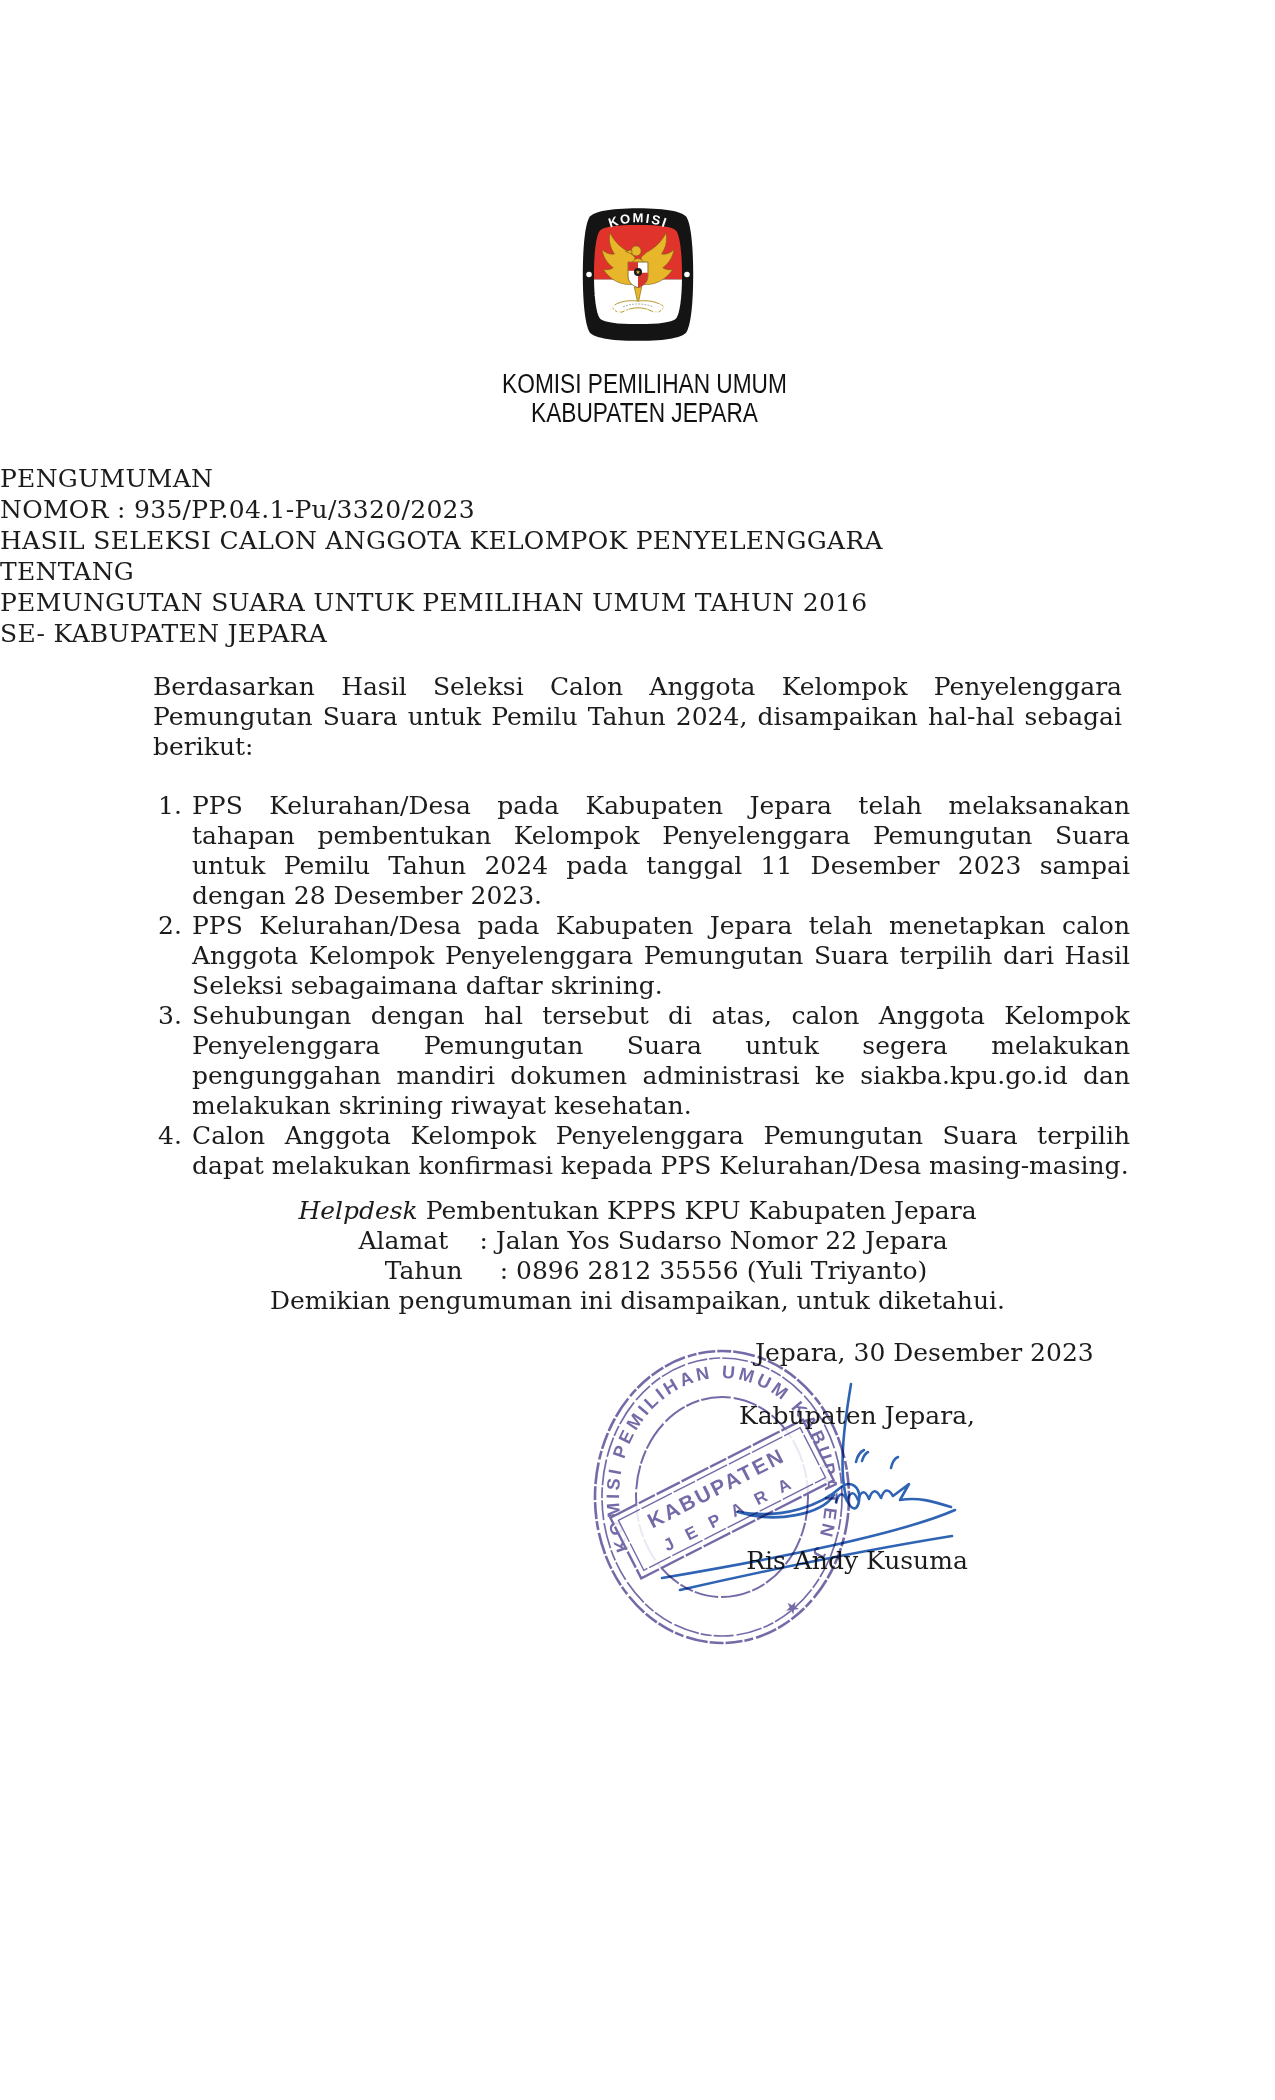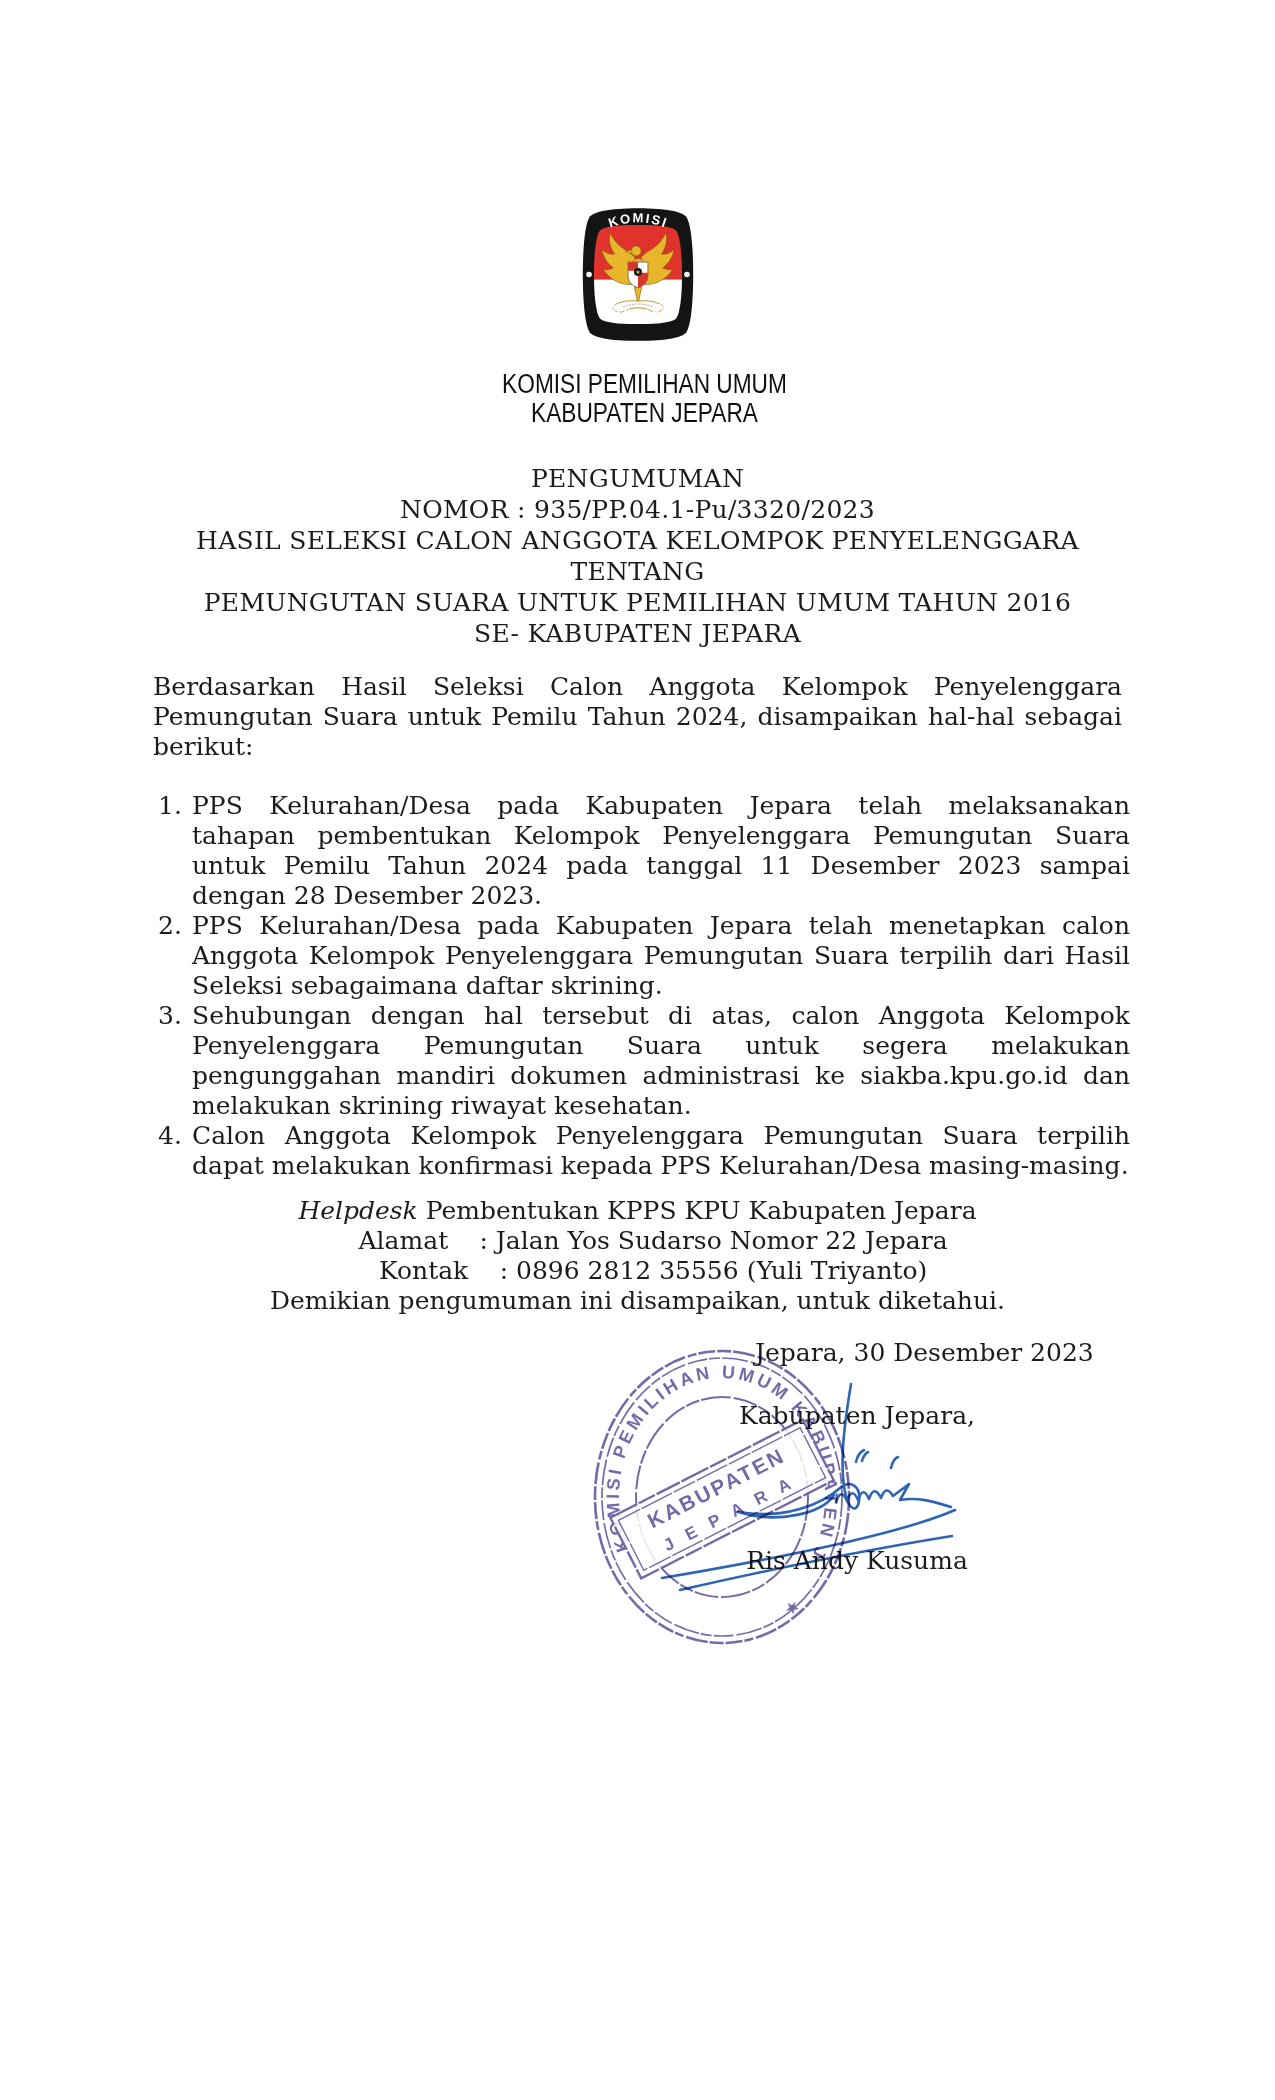--- a/index.html
+++ b/index.html
@@ -11,21 +11,21 @@
     color:#1c1c1c;
     overflow:hidden;
     margin:0 auto;
   }
   
   .logo{position:absolute;left:576px;top:206px;width:124px;height:137px;}
   .letterhead{position:absolute;top:370px;left:0;right:0;text-align:center;
     font-family:"Liberation Sans",sans-serif;font-size:27px;line-height:29px;color:#111;margin-left:14px;}
   .letterhead .ln{display:block;transform:scaleX(0.84);transform-origin:50% 50%;white-space:nowrap;}
   
-  .title-block{position:absolute;top:463px;left:0;right:0;text-align:center;
+  .title-block{position:absolute;top:463px;left:0;right:0;
     font-size:25px;line-height:31px;letter-spacing:0.3px;}
   .title-block div{white-space:nowrap;}
   
   .content{position:absolute;left:145px;top:664px;width:985px;
     font-size:25px;line-height:30px;text-align:justify;}
   .content p{margin:8px;}
   ol.items{margin:29px 0 0 0;padding:0;list-style:none;}
   ol.items li{position:relative;padding-left:47px;margin:0;}
   ol.items .num{position:absolute;left:13px;top:0;}
   .helpdesk{margin-top:15px;text-align:center;}
@@ -129,21 +129,21 @@
         <span>Sehubungan dengan hal tersebut di atas, calon Anggota Kelompok Penyelenggara Pemungutan Suara untuk segera melakukan pengunggahan mandiri dokumen administrasi ke siakba.kpu.go.id dan melakukan skrining riwayat kesehatan.</span>
       </li>
       <li>
         <span class="num">4.</span>
         <span>Calon Anggota Kelompok Penyelenggara Pemungutan Suara terpilih dapat melakukan konfirmasi kepada PPS Kelurahan/Desa masing-masing.</span>
       </li>
     </ol>
     <div class="helpdesk">
       <div class="row"><i>Helpdesk</i><span> Pembentukan KPPS KPU Kabupaten Jepara</span></div>
       <div class="row"><span class="lbl">Alamat</span><span>: Jalan Yos Sudarso Nomor 22 Jepara</span></div>
-      <div class="row"><span class="lbl">Kontak</span><span>: 0896 2812 35556 (Yuli Triyanto)</span></div>
+      <div class="row"><span class="lbl">Tahun</span><span>: 0896 2812 35556 (Yuli Triyanto)</span></div>
       <div class="row">Demikian pengumuman ini disampaikan, untuk diketahui.</div>
     </div>
   </div>
 
   <div class="date-line">Jepara, 30 Desember 2023</div>
   <div class="sig-role">
     <div>Kabupaten Jepara,</div>
   </div>
   <div class="sig-name">Ris Andy Kusuma</div>
 

